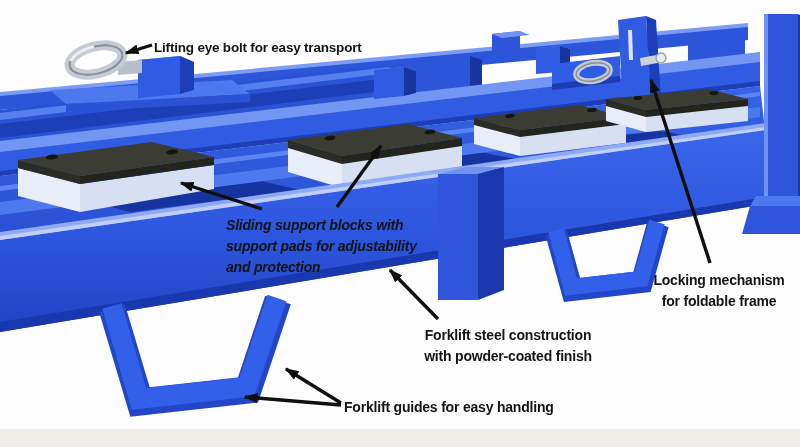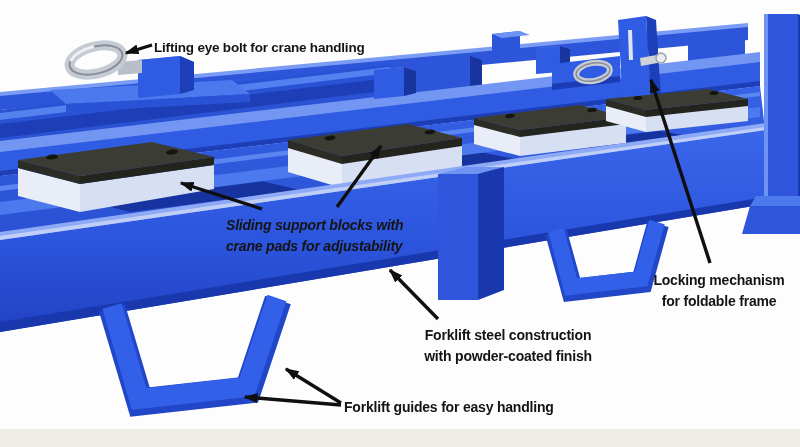--- a/index.html
+++ b/index.html
@@ -180,25 +180,26 @@
       <line x1="152" y1="45" x2="126" y2="53" marker-end="url(#ah)"></line>
       <line x1="262" y1="209" x2="181" y2="183" marker-end="url(#ah)"></line>
       <line x1="337" y1="207" x2="381" y2="146" marker-end="url(#ah)"></line>
       <line x1="710" y1="263" x2="651" y2="80" marker-end="url(#ah)"></line>
       <line x1="438" y1="319" x2="390" y2="270" marker-end="url(#ah)"></line>
       <line x1="341" y1="403" x2="286" y2="369" marker-end="url(#ah)"></line>
       <line x1="341" y1="405" x2="245" y2="397" marker-end="url(#ah)"></line>
     </g>
   </svg>
 
-  <div class="label" style="left:154px;top:37px;font-size:13.5px;">Lifting eye bolt for crane handling</div>
+  <div class="label" style="left:154px;top:37px;font-size:13.5px;">Lifting eye bolt for easy transport</div>
 
   <div class="label" style="left:226px;top:215px;font-style:italic;">
     <span>Sliding support blocks with</span>
-    <span>crane pads for adjustability</span>
+    <span>support pads for adjustability</span>
+    <span>and protection</span>
   </div>
 
   <div class="label center" style="left:634px;top:270px;width:170px;">
     <span>Locking mechanism</span>
     <span>for foldable frame</span>
   </div>
 
   <div class="label center" style="left:408px;top:325px;width:200px;">
     <span>Forklift steel construction</span>
     <span>with powder-coated finish</span>

